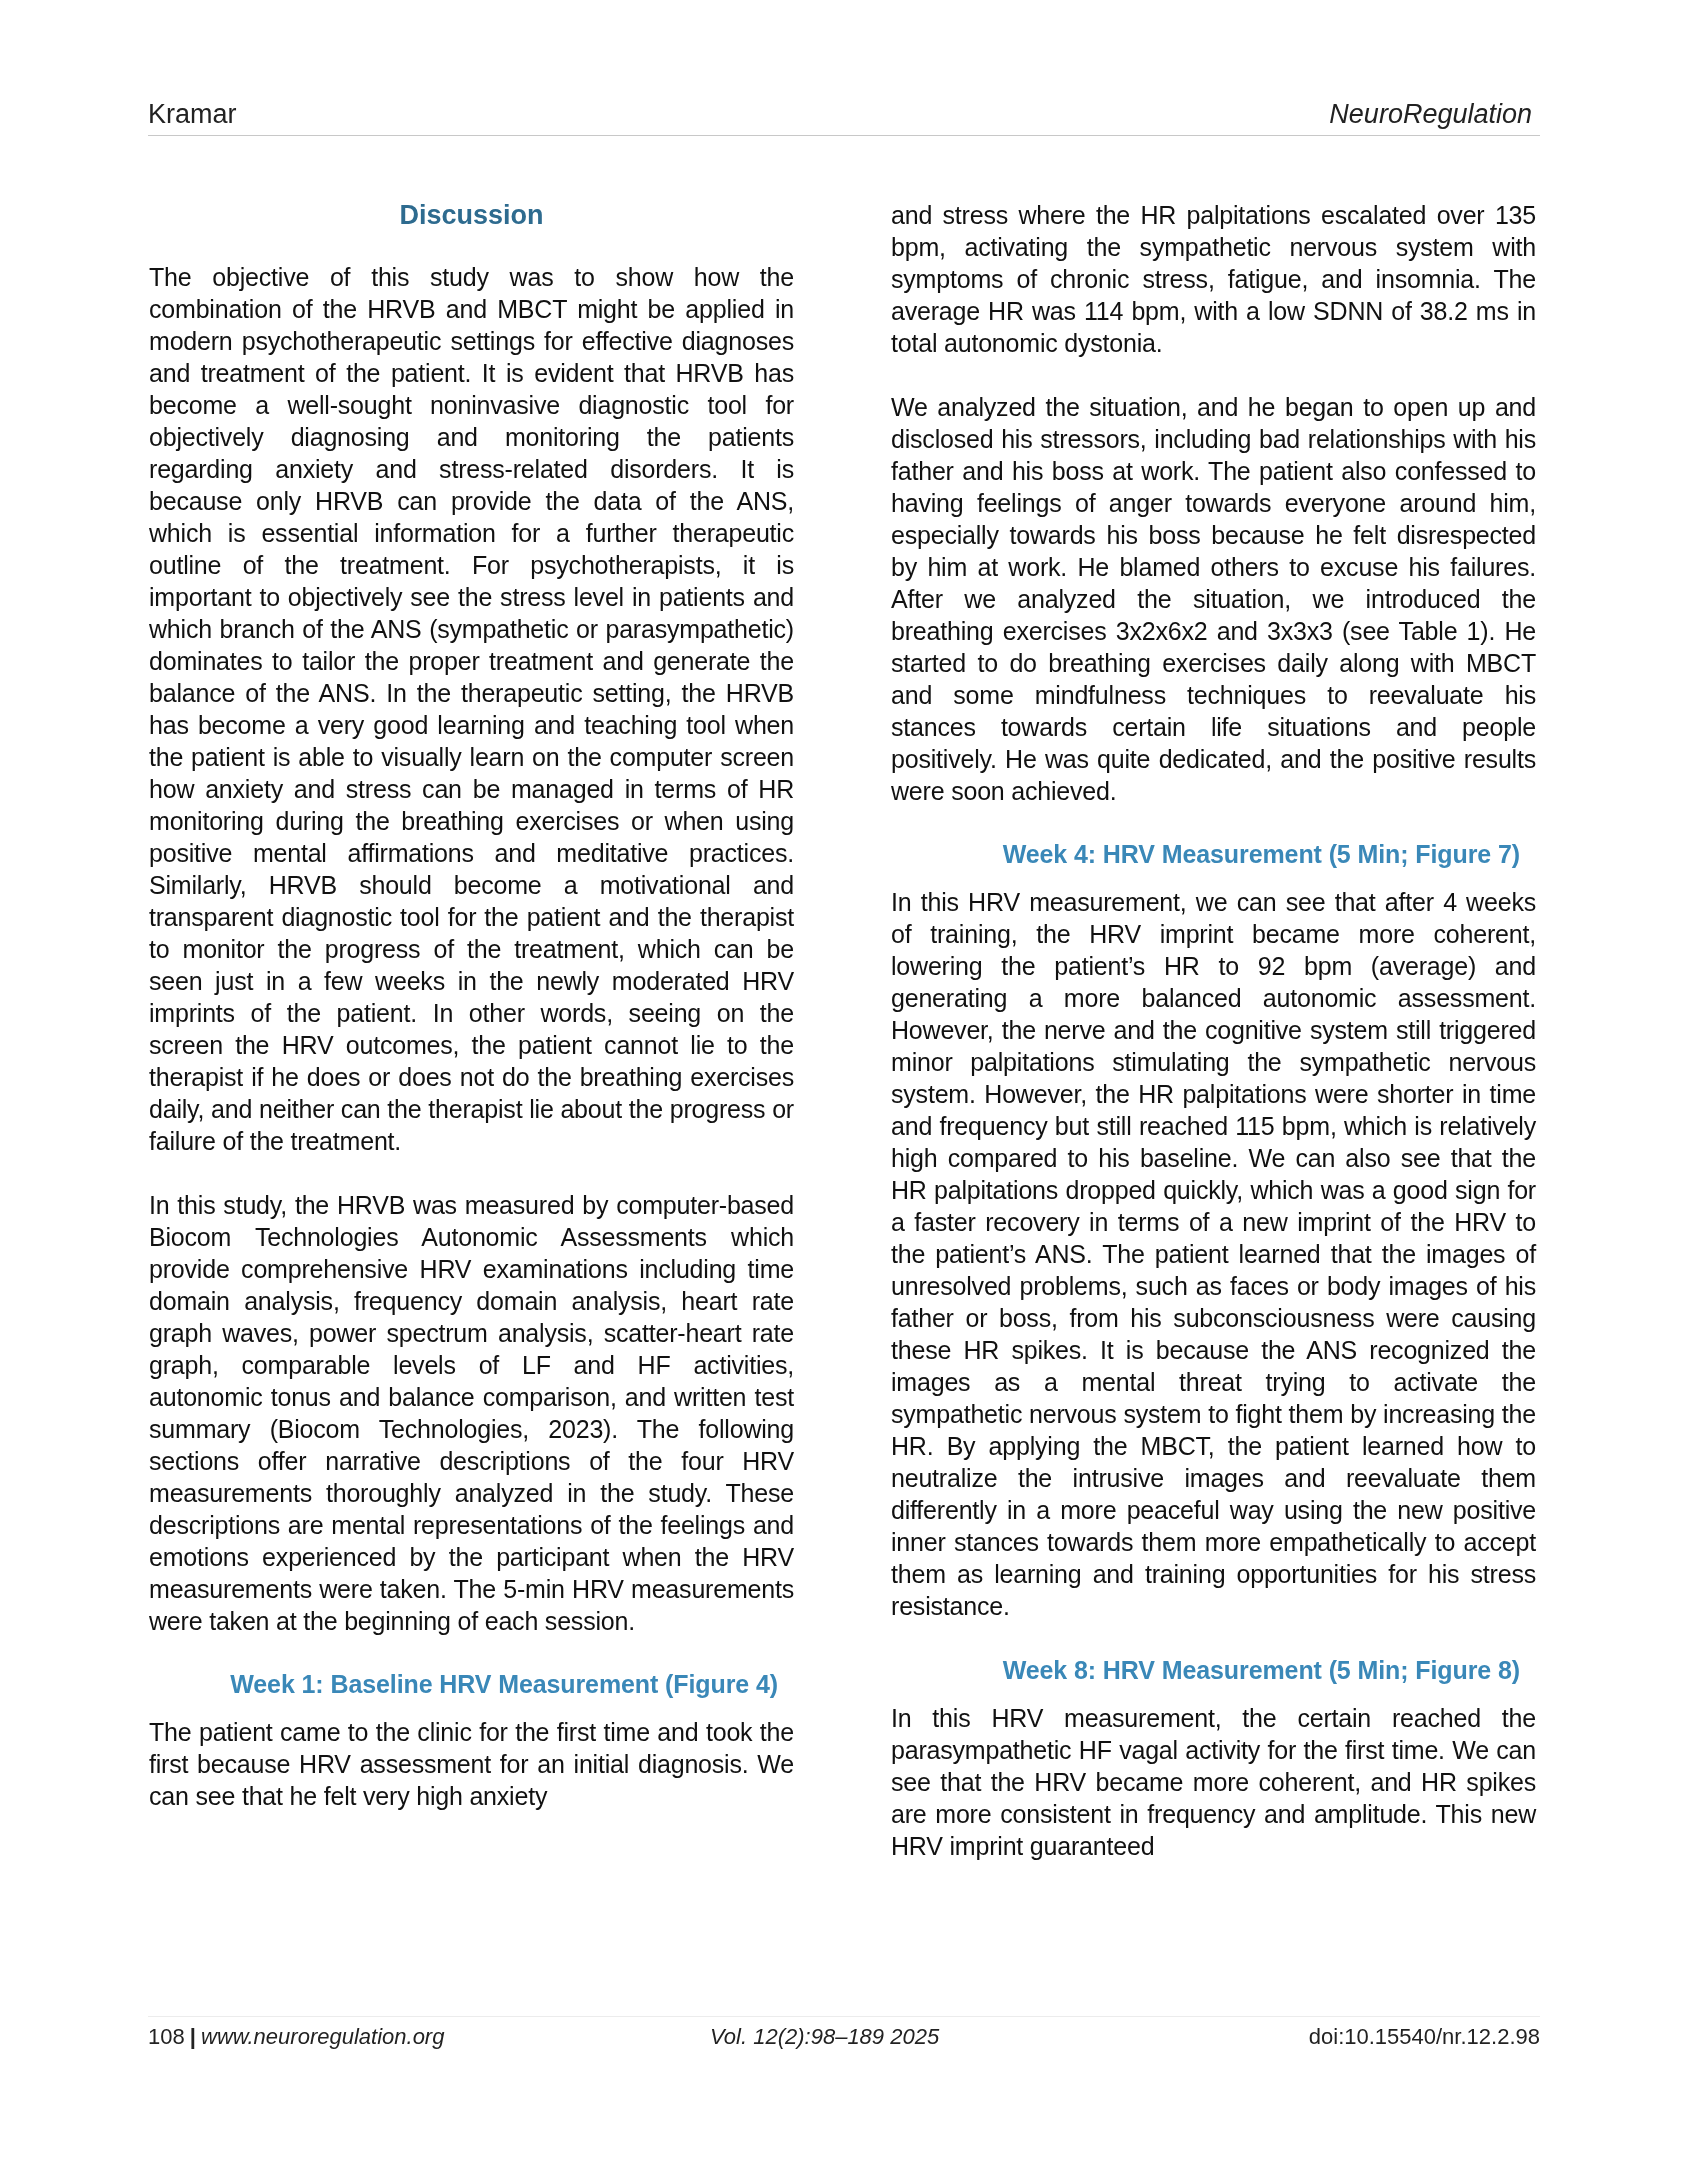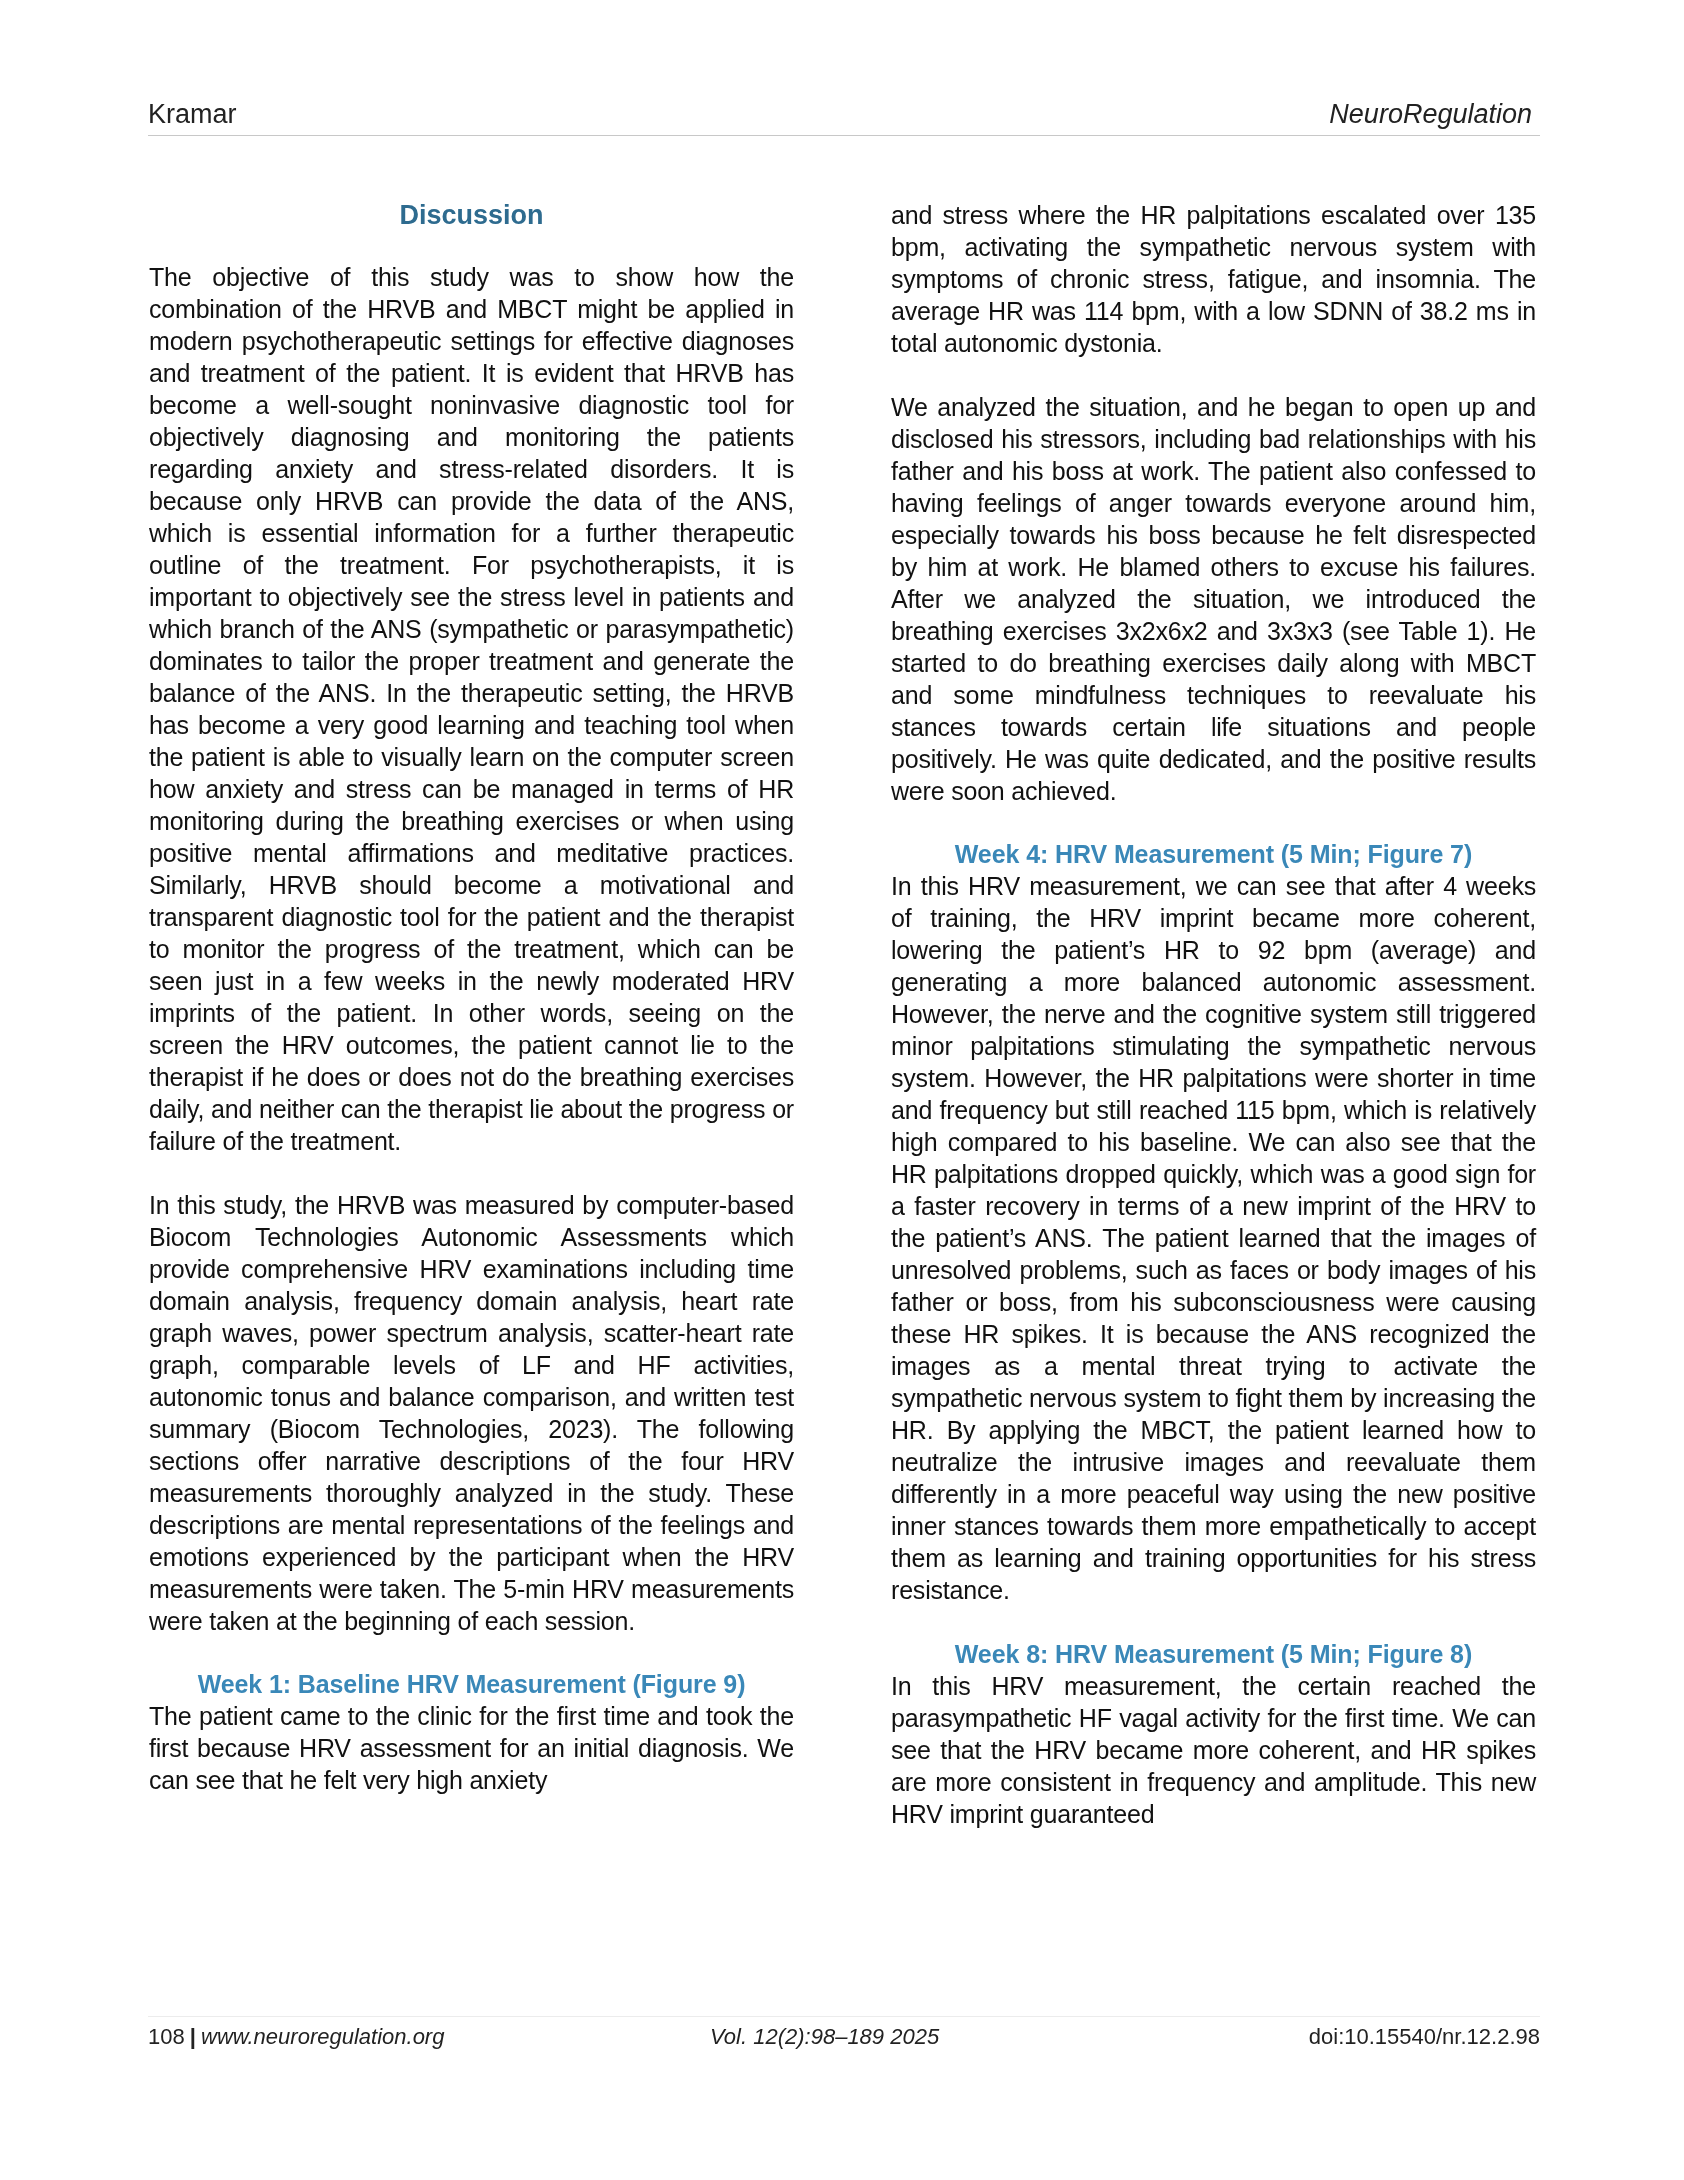--- a/index.html
+++ b/index.html
@@ -24,21 +24,21 @@
   }
   .col-left { left: 149px; }
   .col-right { left: 891px; top: 199px; }
 
   .section-title {
     text-align: center; color: #2e6b8f; font-weight: bold; font-size: 27px;
     margin: 0 0 29px 0; line-height: 34px; letter-spacing: 0;
   }
   p { margin: 0 0 31.5px 0; }
   .subhead {
-    color: #3a88b8; font-weight: bold; margin: 0; text-align: center; letter-spacing: -0.1px;
+    color: #3a88b8; font-weight: bold; margin: 16px; text-align: right; letter-spacing: -0.1px;
   }
   .subhead + p { margin-top: 0; }
   p.last { margin-bottom: 0; }
 
   .footer-rule {
     position: absolute; left: 148px; top: 2016px; width: 1392px; height: 0;
     border-top: 1.7px solid #ececec;
   }
   .running-footer {
     position: absolute; left: 148px; top: 2024px; width: 1392px; height: 31px;
@@ -58,21 +58,21 @@
   <div class="running-header">
     <span class="left">Kramar</span>
     <span class="right">NeuroRegulation</span>
   </div>
   <div class="header-rule"></div>
 
   <div class="column col-left">
     <div class="section-title">Discussion</div>
     <p>The objective of this study was to show how the combination of the HRVB and MBCT might be applied in modern psychotherapeutic settings for effective diagnoses and treatment of the patient. It is evident that HRVB has become a well-sought noninvasive diagnostic tool for objectively diagnosing and monitoring the patients regarding anxiety and stress-related disorders. It is because only HRVB can provide the data of the ANS, which is essential information for a further therapeutic outline of the treatment. For psychotherapists, it is important to objectively see the stress level in patients and which branch of the ANS (sympathetic or parasympathetic) dominates to tailor the proper treatment and generate the balance of the ANS. In the therapeutic setting, the HRVB has become a very good learning and teaching tool when the patient is able to visually learn on the computer screen how anxiety and stress can be managed in terms of HR monitoring during the breathing exercises or when using positive mental affirmations and meditative practices. Similarly, HRVB should become a motivational and transparent diagnostic tool for the patient and the therapist to monitor the progress of the treatment, which can be seen just in a few weeks in the newly moderated HRV imprints of the patient. In other words, seeing on the screen the HRV outcomes, the patient cannot lie to the therapist if he does or does not do the breathing exercises daily, and neither can the therapist lie about the progress or failure of the treatment.</p>
     <p>In this study, the HRVB was measured by computer-based Biocom Technologies Autonomic Assessments which provide comprehensive HRV examinations including time domain analysis, frequency domain analysis, heart rate graph waves, power spectrum analysis, scatter-heart rate graph, comparable levels of LF and HF activities, autonomic tonus and balance comparison, and written test summary (Biocom Technologies, 2023). The following sections offer narrative descriptions of the four HRV measurements thoroughly analyzed in the study. These descriptions are mental representations of the feelings and emotions experienced by the participant when the HRV measurements were taken. The 5-min HRV measurements were taken at the beginning of each session.</p>
-    <div class="subhead">Week 1: Baseline HRV Measurement (Figure 9)</div>
+    <div class="subhead">Week 1: Baseline HRV Measurement (Figure 4)</div>
     <p class="last">The patient came to the clinic for the first time and took the first because HRV assessment for an initial diagnosis. We can see that he felt very high anxiety</p>
   </div>
 
   <div class="column col-right">
     <p>and stress where the HR palpitations escalated over 135 bpm, activating the sympathetic nervous system with symptoms of chronic stress, fatigue, and insomnia. The average HR was 114 bpm, with a low SDNN of 38.2 ms in total autonomic dystonia.</p>
     <p>We analyzed the situation, and he began to open up and disclosed his stressors, including bad relationships with his father and his boss at work. The patient also confessed to having feelings of anger towards everyone around him, especially towards his boss because he felt disrespected by him at work. He blamed others to excuse his failures. After we analyzed the situation, we introduced the breathing exercises 3x2x6x2 and 3x3x3 (see Table 1). He started to do breathing exercises daily along with MBCT and some mindfulness techniques to reevaluate his stances towards certain life situations and people positively. He was quite dedicated, and the positive results were soon achieved.</p>
     <div class="subhead">Week 4: HRV Measurement (5 Min; Figure 7)</div>
     <p>In this HRV measurement, we can see that after 4 weeks of training, the HRV imprint became more coherent, lowering the patient’s HR to 92 bpm (average) and generating a more balanced autonomic assessment. However, the nerve and the cognitive system still triggered minor palpitations stimulating the sympathetic nervous system. However, the HR palpitations were shorter in time and frequency but still reached 115 bpm, which is relatively high compared to his baseline. We can also see that the HR palpitations dropped quickly, which was a good sign for a faster recovery in terms of a new imprint of the HRV to the patient’s ANS. The patient learned that the images of unresolved problems, such as faces or body images of his father or boss, from his subconsciousness were causing these HR spikes. It is because the ANS recognized the images as a mental threat trying to activate the sympathetic nervous system to fight them by increasing the HR. By applying the MBCT, the patient learned how to neutralize the intrusive images and reevaluate them differently in a more peaceful way using the new positive inner stances towards them more empathetically to accept them as learning and training opportunities for his stress resistance.</p>
     <div class="subhead">Week 8: HRV Measurement (5 Min; Figure 8)</div>
     <p class="last">In this HRV measurement, the certain reached the parasympathetic HF vagal activity for the first time. We can see that the HRV became more coherent, and HR spikes are more consistent in frequency and amplitude. This new HRV imprint guaranteed</p>

